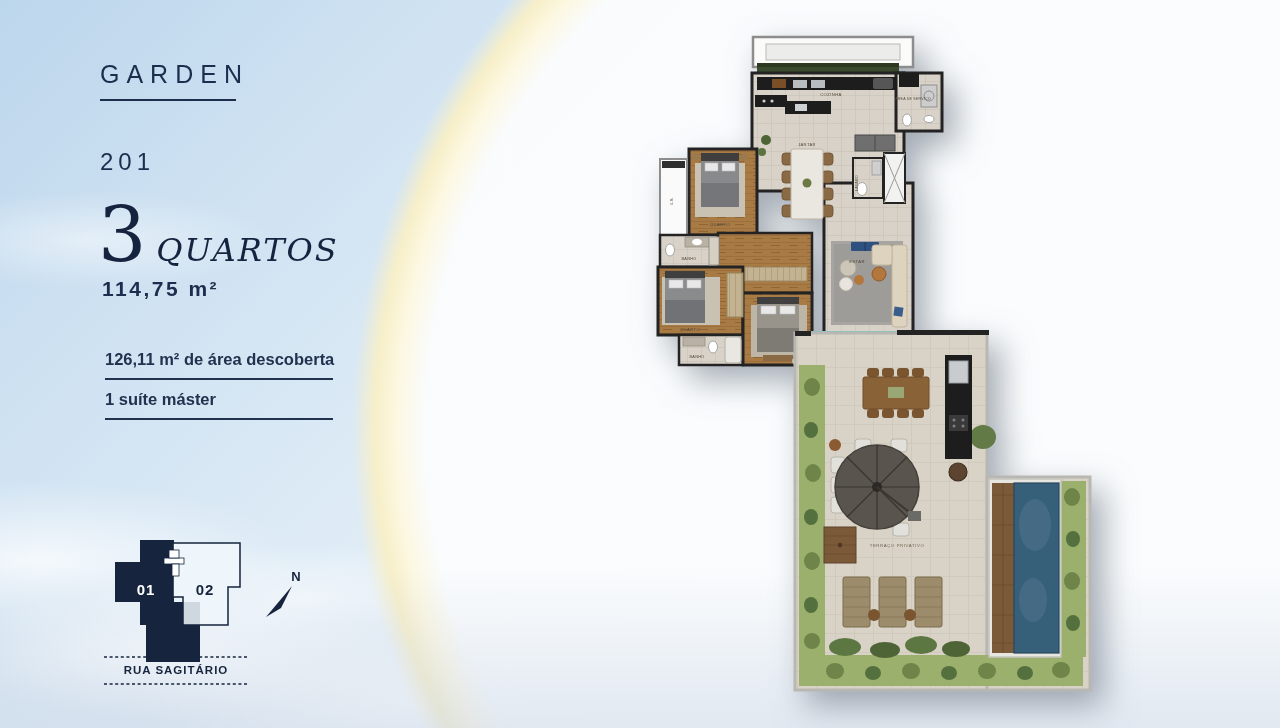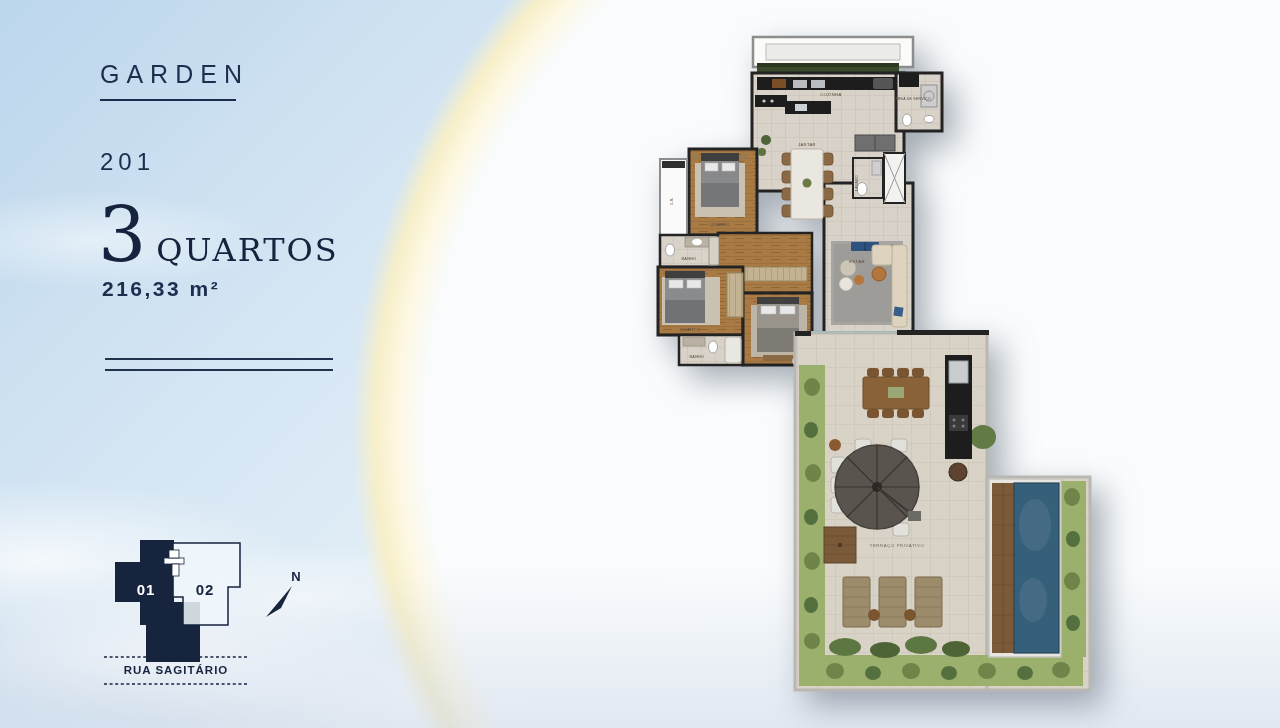--- a/index.html
+++ b/index.html
@@ -22,21 +22,21 @@
       radial-gradient(circle 668px at 1020px 430px,
         rgba(250,252,253,.98) 0px, rgba(250,252,253,.98) 595px,
         #fdf8e3 622px, #f7efc9 645px, rgba(247,239,201,0) 668px);
   }
   .navy{color:#1c2d4d;}
   #panel-title{position:absolute;left:100px;top:60px;font-size:25px;letter-spacing:7px;font-weight:500;}
   #title-rule{position:absolute;left:100px;top:99px;width:136px;height:2px;background:#1c2d4d;}
   #unit-number{position:absolute;left:100px;top:112px;font-size:24px;letter-spacing:5px;font-weight:500;margin-top:36px;}
   #bedrooms{position:absolute;left:98px;top:203px;display:flex;align-items:baseline;gap:10px;color:#16233f;}
   #bedrooms .num{font-family:"DejaVu Serif","Liberation Serif",serif;font-size:76px;line-height:.85;font-weight:500;}
-  #bedrooms .lbl{font-family:"DejaVu Serif","Liberation Serif",serif;font-size:32px;letter-spacing:2px;}
+  #bedrooms .lbl{font-family:"DejaVu Serif","Liberation Serif",serif;font-size:32px;letter-spacing:2px;font-style:italic;}
   #total-area{position:absolute;left:102px;top:277px;font-size:21px;font-weight:bold;letter-spacing:2.5px;color:#1c2d4d;}
   #features{position:absolute;left:105px;top:349px;width:238px;color:#20324e;}
   .feature{font-size:16.5px;font-weight:bold;line-height:1.22;}
   .feat-rule{height:2px;background:#20324e;width:228px;margin:9px 0 9px 0;}
   svg text{font-family:"Liberation Sans",sans-serif;}
   #floor-plan-svg{position:absolute;left:645px;top:25px;filter:drop-shadow(12px 14px 16px rgba(95,105,120,.55));}
   #key-plan-svg{position:absolute;left:100px;top:533px;}
 </style>
 </head>
 <body>
@@ -44,24 +44,26 @@
   <div id="arc"></div>
 
   <div id="panel-title" class="navy">GARDEN</div>
   <div id="title-rule"></div>
   <div id="unit-number" class="navy">201</div>
 
   <div id="bedrooms">
     <span class="num">3</span>
     <span class="lbl">QUARTOS</span>
   </div>
-  <div id="total-area">216,33 m²</div>
+  <div id="total-area">114,75 m²</div>
 
   <div id="features">
+    <div class="feature">126,11 m² de área descoberta</div>
     <div class="feat-rule"></div>
+    <div class="feature">1 suíte máster</div>
     <div class="feat-rule"></div>
   </div>
 
   <svg id="key-plan-svg" width="230" height="170" viewBox="0 0 230 170">
     <path d="M40,7 H74 V69 H100 V129 H46 V92 H40 V69 H15 V29 H40 Z" fill="#16243e"></path>
     <path d="M73,10 H140 V54 H128 V92 H83 V64 H73 Z" fill="rgba(240,247,252,.85)" stroke="#16243e" stroke-width="1.5"></path>
     <g>
       <rect x="64" y="25" width="20" height="6" fill="#fff" stroke="#16243e" stroke-width=".8"></rect>
       <rect x="69" y="17" width="10" height="8" fill="#fff" stroke="#16243e" stroke-width=".8"></rect>
       <rect x="72" y="31" width="7" height="12" fill="#fff" stroke="#16243e" stroke-width=".8"></rect>

